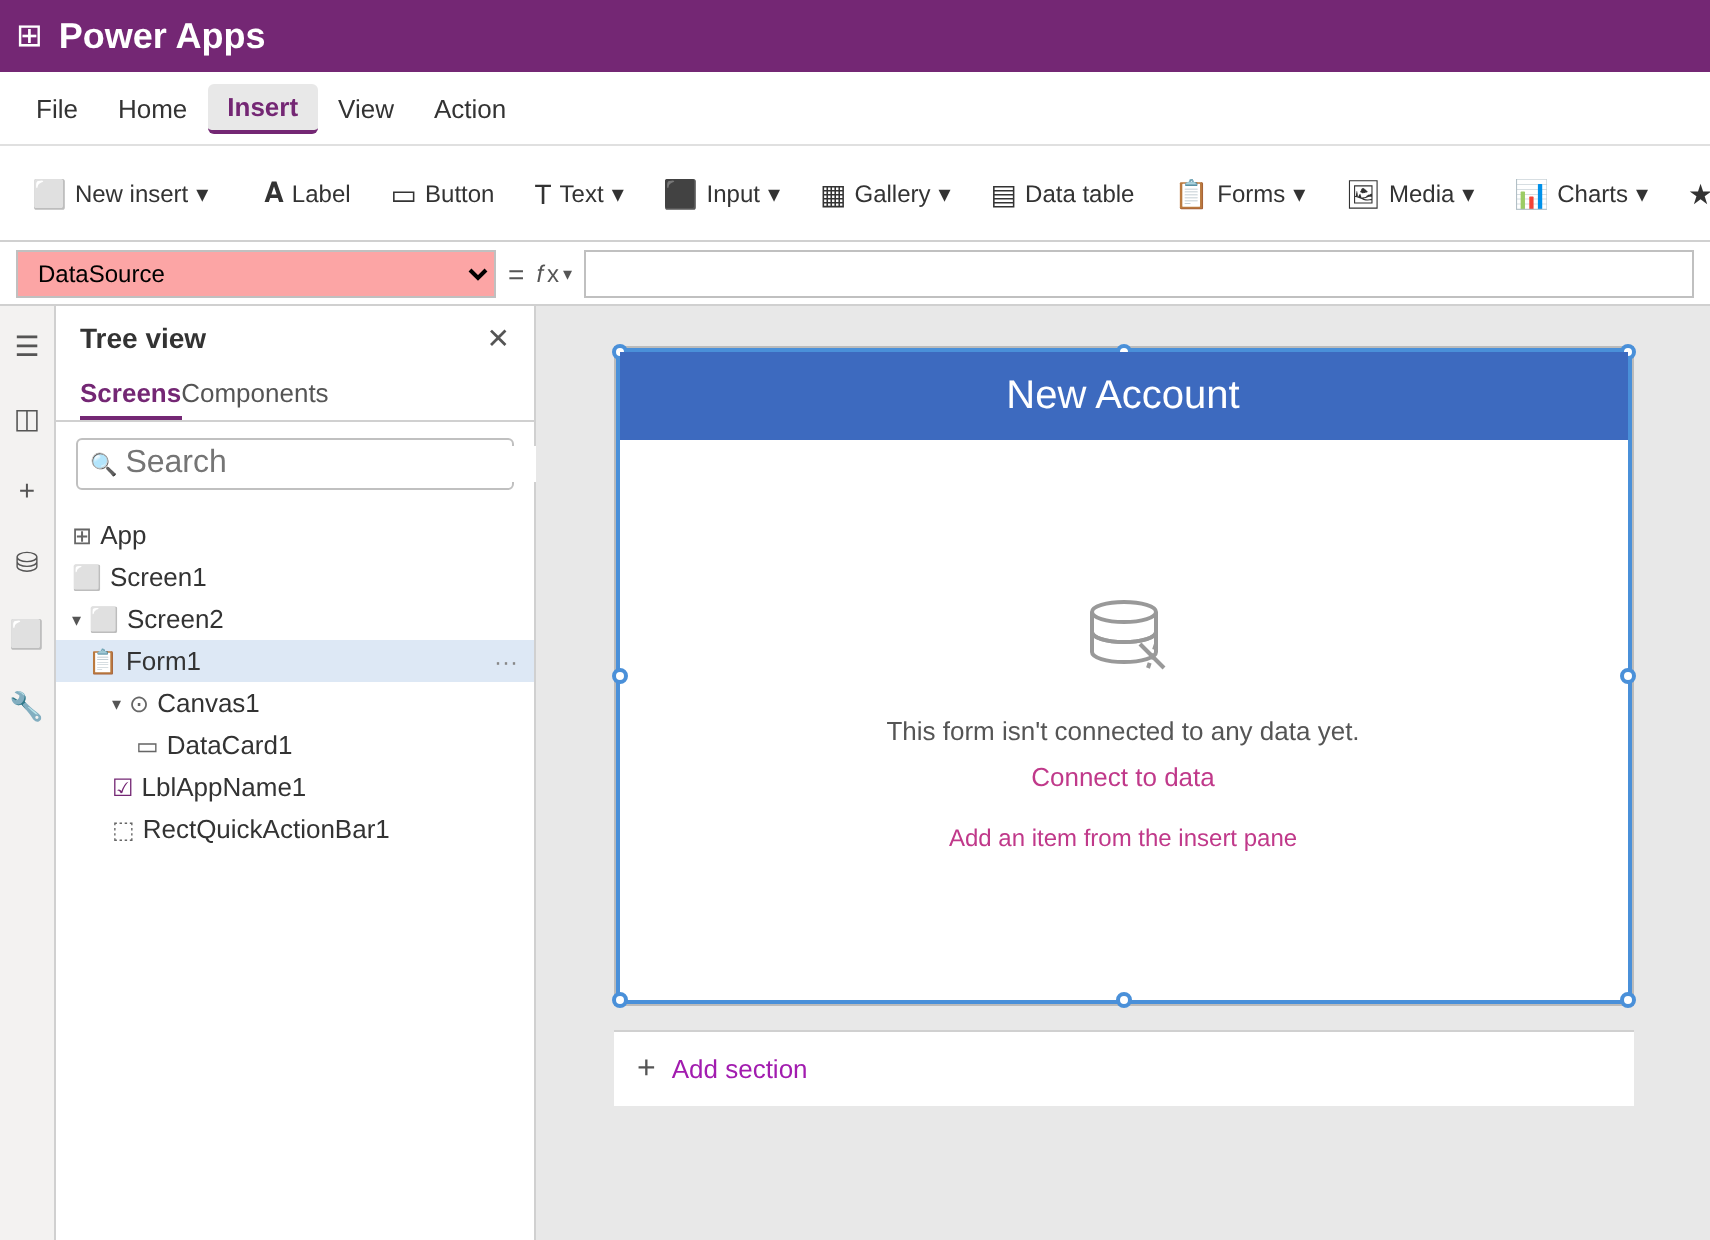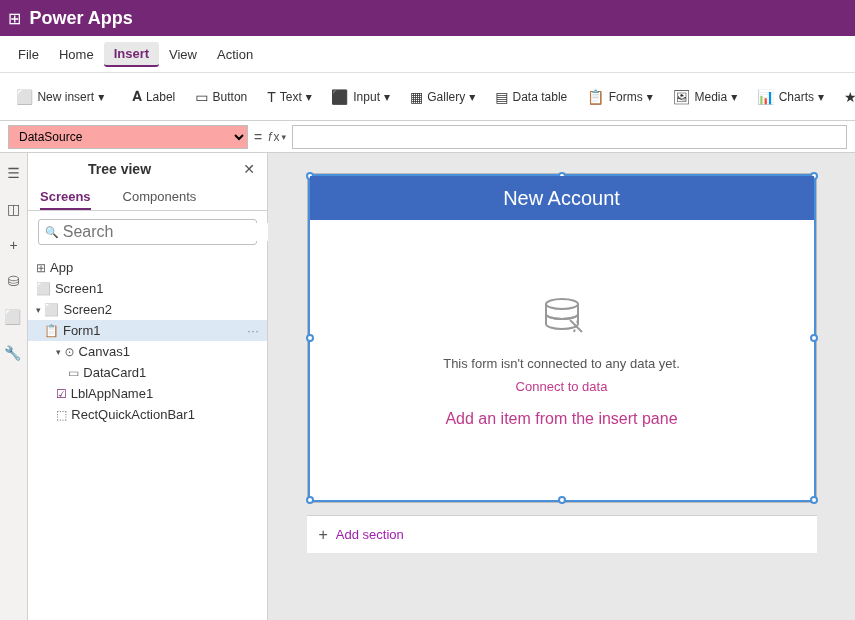--- a/index.html
+++ b/index.html
@@ -125,26 +125,26 @@
       border-right: 1px solid #d0d0d0;
       display: flex;
       flex-direction: column;
     }
     #tree-header {
       display: flex;
       align-items: center;
       justify-content: space-between;
       padding: 8px 12px;
     }
-    #tree-title { font-size: 14px; font-weight: 600; color: #333; margin-left: 48px; }
+    #tree-title { font-size: 14px; font-weight: 600; color: #333; }
     #tree-close { cursor: pointer; font-size: 14px; color: #555; }
     #tree-tabs {
       display: flex;
       padding: 0 12px;
-      gap: 32px;
+      gap: 0;
       border-bottom: 1px solid #d0d0d0;
     }
     .tree-tab {
       font-size: 13px;
       padding: 4px 0;
       cursor: pointer;
       color: #555;
       border-bottom: 2px solid transparent;
     }
     .tree-tab.active { color: #742774; border-bottom: 2px solid #742774; font-weight: 600; }
@@ -245,21 +245,21 @@
     
     .db-icon {
       width: 48px;
       height: 48px;
       margin-bottom: 8px;
       color: #888;
     }
 
     .form-msg { font-size: 13px; color: #555; }
     .form-link { font-size: 13px; color: #c0398a; cursor: pointer; text-decoration: none; }
-    .form-hint { font-size: 16px; color: #c0398a; margin-top: 8px; }
+    .form-hint { font-size: 12px; color: #c0398a; margin-top: 8px; }
 
     
     #add-section {
       height: 38px;
       background: white;
       border-top: 1px solid #d0d0d0;
       display: flex;
       align-items: center;
       padding: 0 12px;
       gap: 8px;

